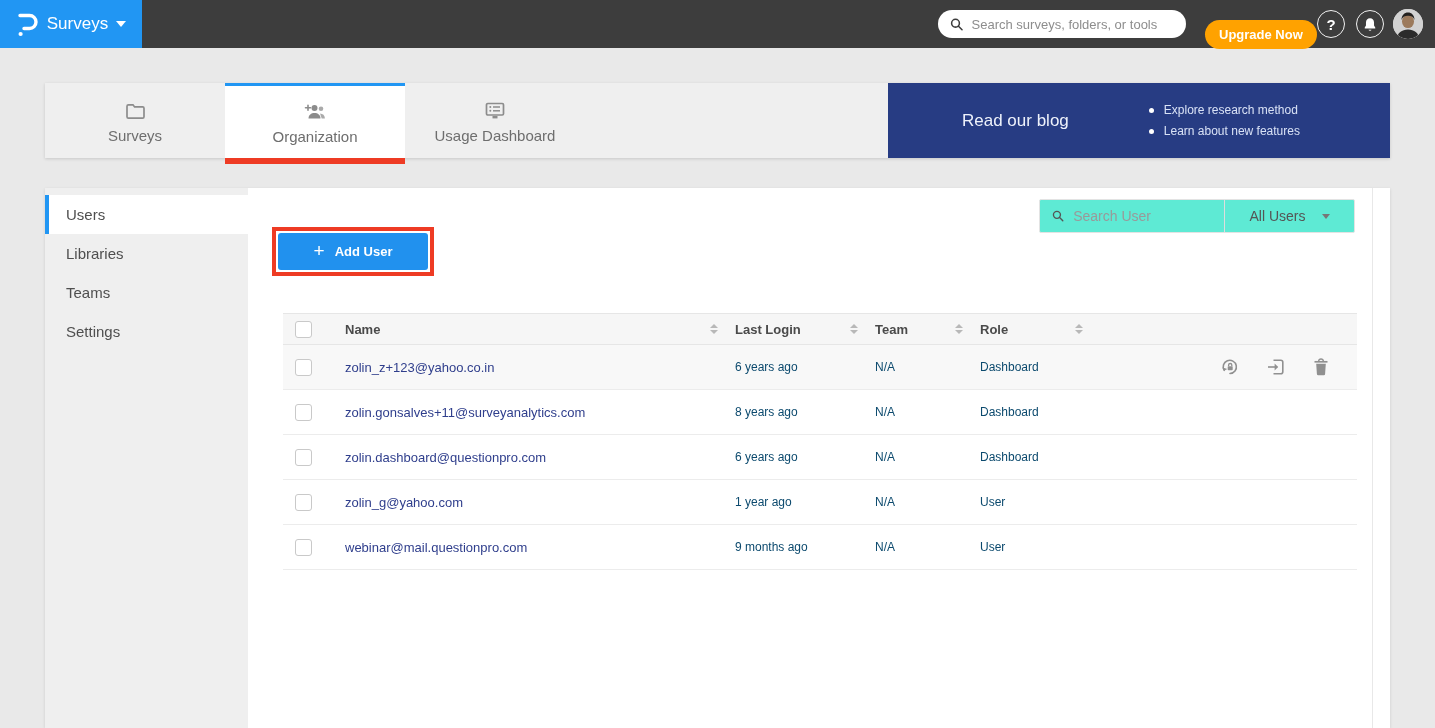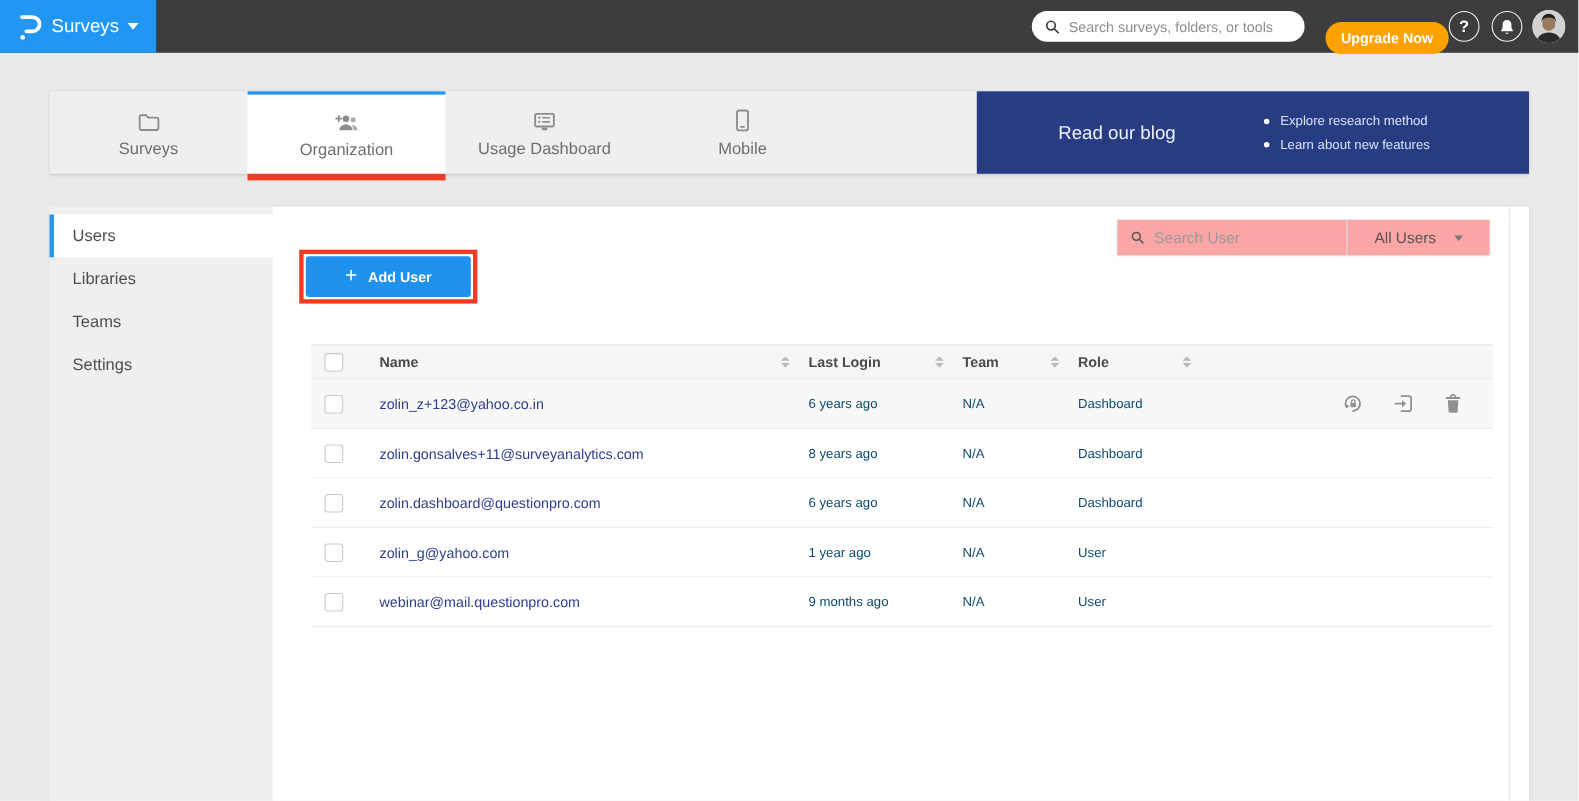--- a/index.html
+++ b/index.html
@@ -48,22 +48,22 @@
   .card { position:absolute; left:45px; top:188px; width:1345px; bottom:0; background:#fff;
           box-shadow:0 1px 3px rgba(0,0,0,0.12); display:flex; }
   .side { width:203px; background:#efefef; padding-top:7px; flex:none; }
   .side-item { height:39px; display:flex; align-items:center; padding-left:17px; font-size:15px; color:#4f4f4f;
                border-left:4px solid transparent; cursor:pointer; }
   .side-item.active { background:#fff; border-left-color:#2196f3; }
   .panel { flex:1; position:relative; background:#fff; }
   .panel-scroll-track { position:absolute; right:17px; top:0; bottom:0; width:1px; background:#e8e8e8; }
 
   
-  .user-search-bar { position:absolute; top:11px; right:35px; width:340px; height:34px; display:flex;
-                     background:#fca5a5; border:1px solid #e3e3e3; border-radius:2px; }
+  .user-search-bar { position:absolute; top:11px; right:35px; width:316px; height:34px; display:flex;
+                     background:#5eead4; border:1px solid #e3e3e3; border-radius:2px; }
   .user-search { flex:1; display:flex; align-items:center; gap:9px; padding:0 12px; }
   .user-search input { border:none; outline:none; background:transparent; font-size:14px; color:#555; width:100%;
                        font-family:"Liberation Sans", sans-serif; }
   .user-search input::placeholder { color:#999; }
   .filter-dd { width:130px; border-left:1px solid #ddd; display:flex; align-items:center; justify-content:center;
                gap:16px; font-size:14px; color:#555; cursor:pointer; }
   .dd-caret { width:0; height:0; border-left:4.5px solid transparent; border-right:4.5px solid transparent; border-top:5.5px solid #777; }
 
   
   .annotation-box { position:absolute; left:24px; top:39px; border:4px solid #ee3b24; padding:2px; background:#fff; }
@@ -170,29 +170,20 @@
         <circle cx="6.3" cy="6" r="1" fill="#8c8c8c"></circle>
         <line x1="9" y1="6" x2="16" y2="6" stroke="#8c8c8c" stroke-width="1.5"></line>
         <circle cx="6.3" cy="9.8" r="1" fill="#8c8c8c"></circle>
         <line x1="9" y1="9.8" x2="16" y2="9.8" stroke="#8c8c8c" stroke-width="1.5"></line>
         <rect x="8.5" y="15" width="5" height="2.4" fill="#8c8c8c"></rect>
       </svg>
     </span>
     <span class="tab-label">Usage Dashboard</span>
   </div>
 
-  <div class="tab">
-    <span class="tab-icon">
-      <svg width="14" height="21" viewBox="0 0 14 21">
-        <rect x="2" y="1.5" width="10" height="18" rx="2" fill="none" stroke="#8c8c8c" stroke-width="1.7"></rect>
-        <line x1="5.5" y1="16.3" x2="8.5" y2="16.3" stroke="#8c8c8c" stroke-width="1.5" stroke-linecap="round"></line>
-      </svg>
-    </span>
-    <span class="tab-label">Mobile</span>
-  </div>
 
   <div class="strip-filler"></div>
 
   <div class="promo">
     <span class="promo-title">Read our blog</span>
     <ul class="promo-bullets">
       <li>Explore research method</li>
       <li>Learn about new features</li>
     </ul>
   </div>

